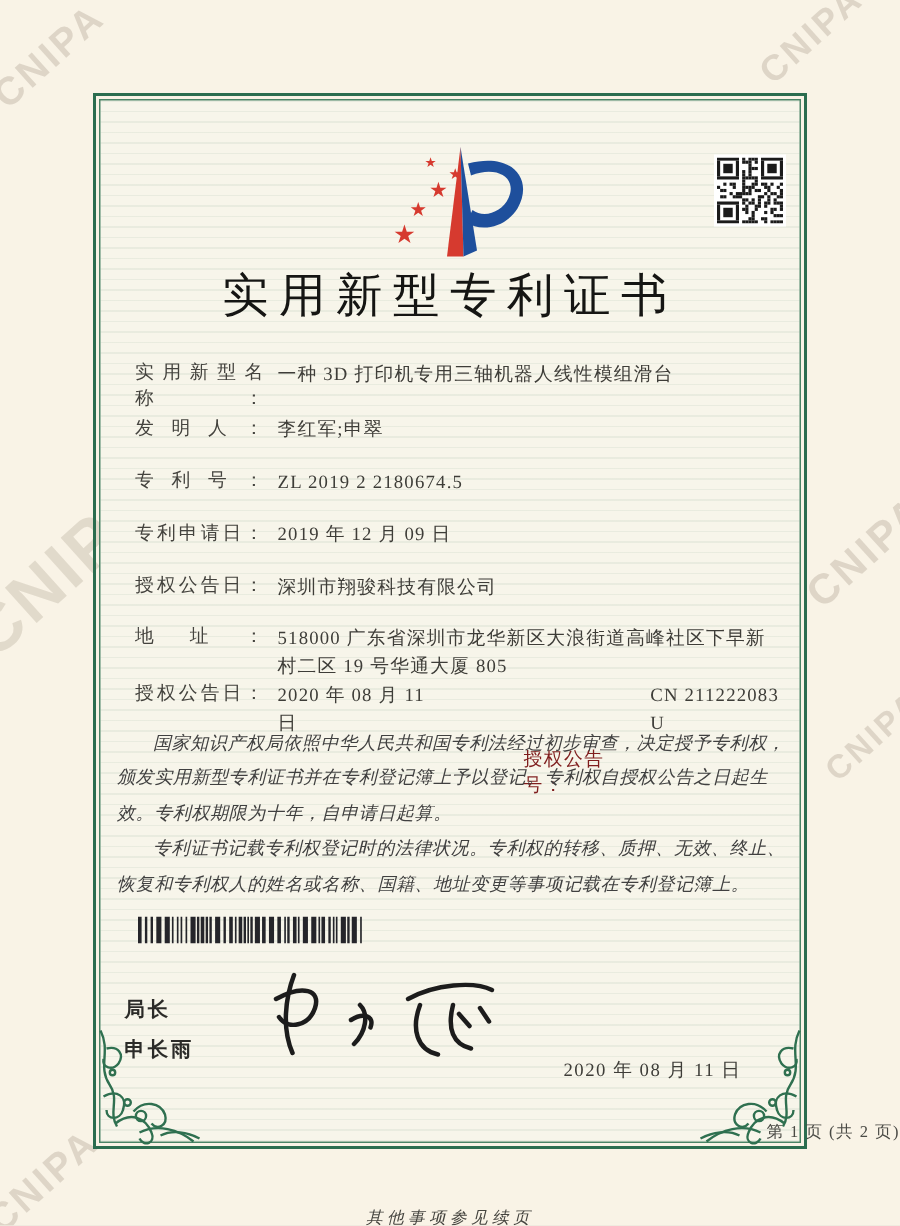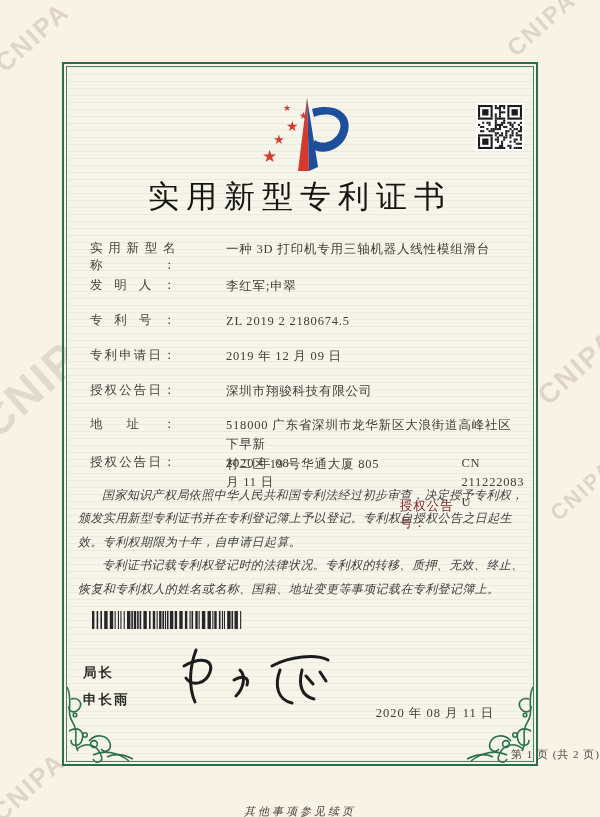--- a/index.html
+++ b/index.html
@@ -44,21 +44,21 @@
     font-size:12px; letter-spacing:2.5px; color:#4a4a45;
   }
   .logo { position:absolute; left:250px; top:94px; width:112px; height:80px; }
   .qr { position:absolute; left:476px; top:103px; width:48px; height:48px; background:#fff; padding:2px; }
   .qr svg { display:block; width:44px; height:44px; fill:#1b1b1b; }
   .title {
     position:absolute; left:0; right:0; top:176px; text-align:center;
     font-size:31px; font-weight:normal; color:#151513; letter-spacing:7px;
   }
   .fields { position:absolute; left:90px; top:240px; width:430px; font-size:12.5px; }
-  .frow { position:absolute; left:0; display:flex; align-items:flex-start;gap:41px; }
+  .frow { position:absolute; left:0; display:flex; align-items:flex-start; }
   .flabel {
     width:86px; flex:0 0 86px; text-align:justify; text-align-last:justify;
     color:#44433e; letter-spacing:0.5px;
   }
   .fvalue { margin-left:9px; letter-spacing:0.8px; color:#3e3d38; white-space:pre-line; line-height:1.55; }
   .row-name      { top:0px; }
   .row-inventor  { top:37px; }
   .row-patentno  { top:72px; }
   .row-filing    { top:107px; }
   .row-patentee  { top:142px; }

